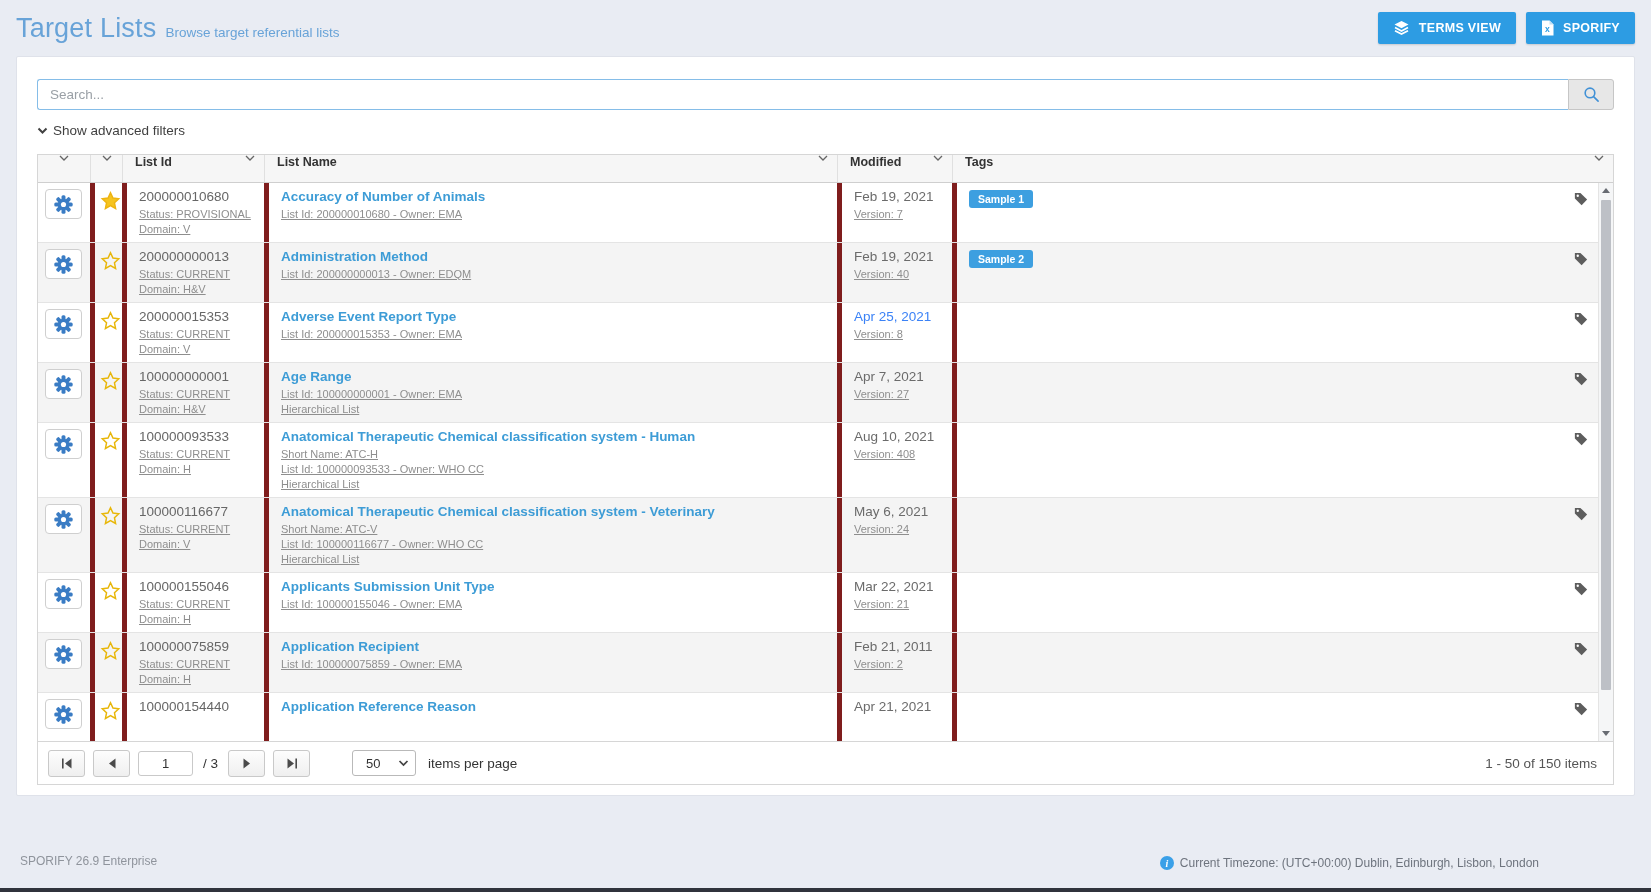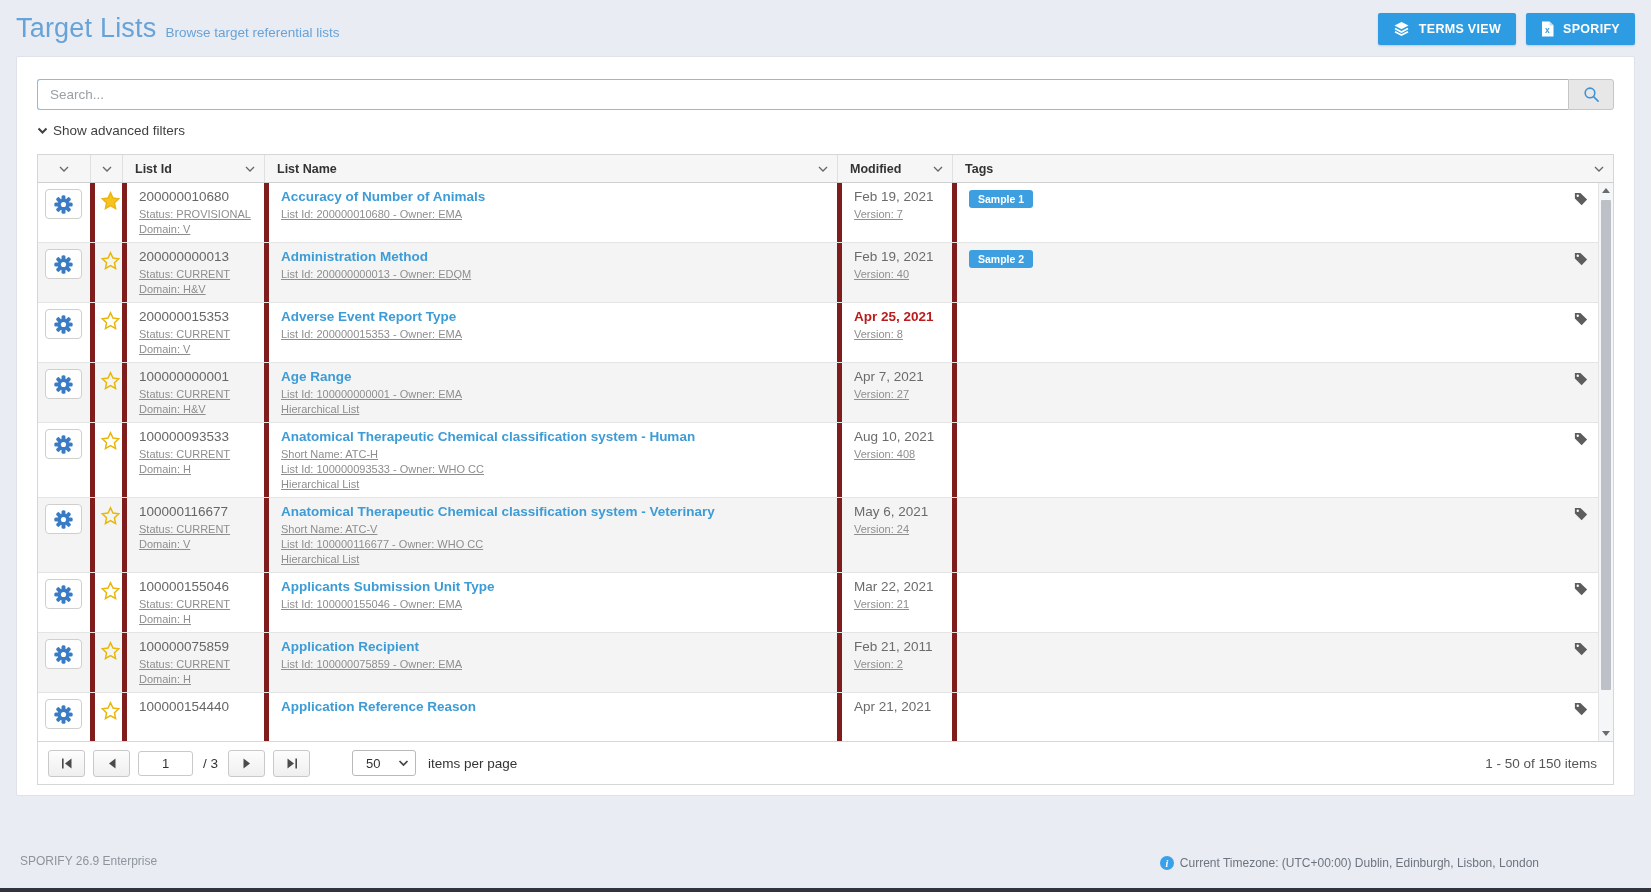--- a/index.html
+++ b/index.html
@@ -2,21 +2,21 @@
 <html><head>
 <meta charset="utf-8">
 <style>
   html,body{margin:0;padding:0;}
   body{
     width:1651px;height:892px;position:relative;overflow:hidden;
     background:#e9ecf3;font-family:"Liberation Sans",sans-serif;
     -webkit-font-smoothing:antialiased;
   }
   
-  .app-header{display:flex;justify-content:space-between;align-items:center;padding:12px 16px 0 16px;height:44px;box-sizing:border-box;gap:6px;}
+  .app-header{display:flex;justify-content:space-between;align-items:flex-end;padding:12px 16px 0 16px;height:44px;box-sizing:border-box;gap:6px;}
   .title-wrap{display:flex;align-items:baseline;gap:9px;}
   .page-title{font-size:27px;font-weight:400;color:#68a3d8;margin:0;letter-spacing:.2px;}
   .page-subtitle{font-size:13.5px;color:#68a3d8;}
   .hdr-buttons{display:flex;gap:10px;margin-top:2px;}
   .btn-primary{
     background:#2d9ce3;color:#fff;border:none;border-radius:2px;height:32px;
     display:inline-flex;align-items:center;gap:9px;padding:0 15px;
     font-family:"Liberation Sans",sans-serif;font-size:12.5px;font-weight:bold;letter-spacing:.3px;cursor:pointer;
     box-shadow:0 1px 2px rgba(0,0,0,.15);
   }
@@ -35,21 +35,21 @@
   }
   .search-input::placeholder{color:#9aa0a6;}
   .search-btn{
     width:46px;height:31px;background:#e7e7e7;border:1px solid #c6c6c6;border-radius:0 3px 3px 0;
     display:flex;align-items:center;justify-content:center;cursor:pointer;box-sizing:border-box;
   }
   .adv-filters{display:flex;align-items:center;gap:5px;margin-top:13px;font-size:13.5px;color:#414141;cursor:pointer;width:fit-content;}
   
   .grid{margin-top:16px;border:1px solid #d6d6d6;}
   .hrow{display:flex;height:27px;align-items:stretch;background:#f6f6f6;border-bottom:1px solid #cfcfcf;font-size:12.5px;font-weight:bold;color:#333;}
-  .hcell{display:flex;align-items:center;justify-content:space-between;padding:0 9px 0 12px;box-sizing:border-box;}
+  .hcell{display:flex;justify-content:space-between;padding:0 9px 0 12px;box-sizing:border-box;}
   .hcell + .hcell{border-left:1px solid #e0e0e0;}
   .hc-center{justify-content:center;padding:0;}
   .h-actions{width:52px;}.h-star{width:32px;}.h-id{width:142px;}.h-name{width:573px;}.h-mod{width:115px;}.h-tags{flex:1;}
   .grid-body{display:flex;}
   .grid-viewport{flex:1;height:558px;overflow:hidden;}
   .grid-row{display:flex;border-bottom:1px solid #e4e4e4;background:#fff;min-height:58px;box-sizing:border-box;align-items:stretch;}
   .grid-row:nth-child(even){background:#f4f4f4;}
   .cell{padding:5px 12px;box-sizing:border-box;}
   .cell + .cell{border-left:5px solid #7f1d1d;}
   .c-actions{width:52px;padding:6px 0 0 7px;}
@@ -323,21 +323,21 @@
       <div class="detail-line">Status: CURRENT</div>
       <div class="detail-line">Domain: V</div>
     </div>
     <div class="cell c-name">
       <a href="#" class="line1 name-link">Adverse Event Report Type</a>
       <div>
                 <div class="detail-line">List Id: 200000015353 - Owner: EMA</div>
               </div>
     </div>
     <div class="cell c-mod">
-      <span class="line1" style="color:#b91c1c;font-weight:bold;">Apr 25, 2021</span>
+      <span class="line1" style="color:#3b82f6;">Apr 25, 2021</span>
       <div class="detail-line">Version: 8</div>
     </div>
     <div class="cell c-tags">
       <span></span>
       <span class="tag-icon">
         <svg width="14" height="14" viewBox="0 0 16 16">
                   <path d="M1 1 h6.3 L15 8.7 8.7 15 1 7.3 Z" fill="#5d5d5d"></path>
                   <circle cx="4.3" cy="4.3" r="1.35" fill="#fdfdfd"></circle>
                 </svg>
       </span>

